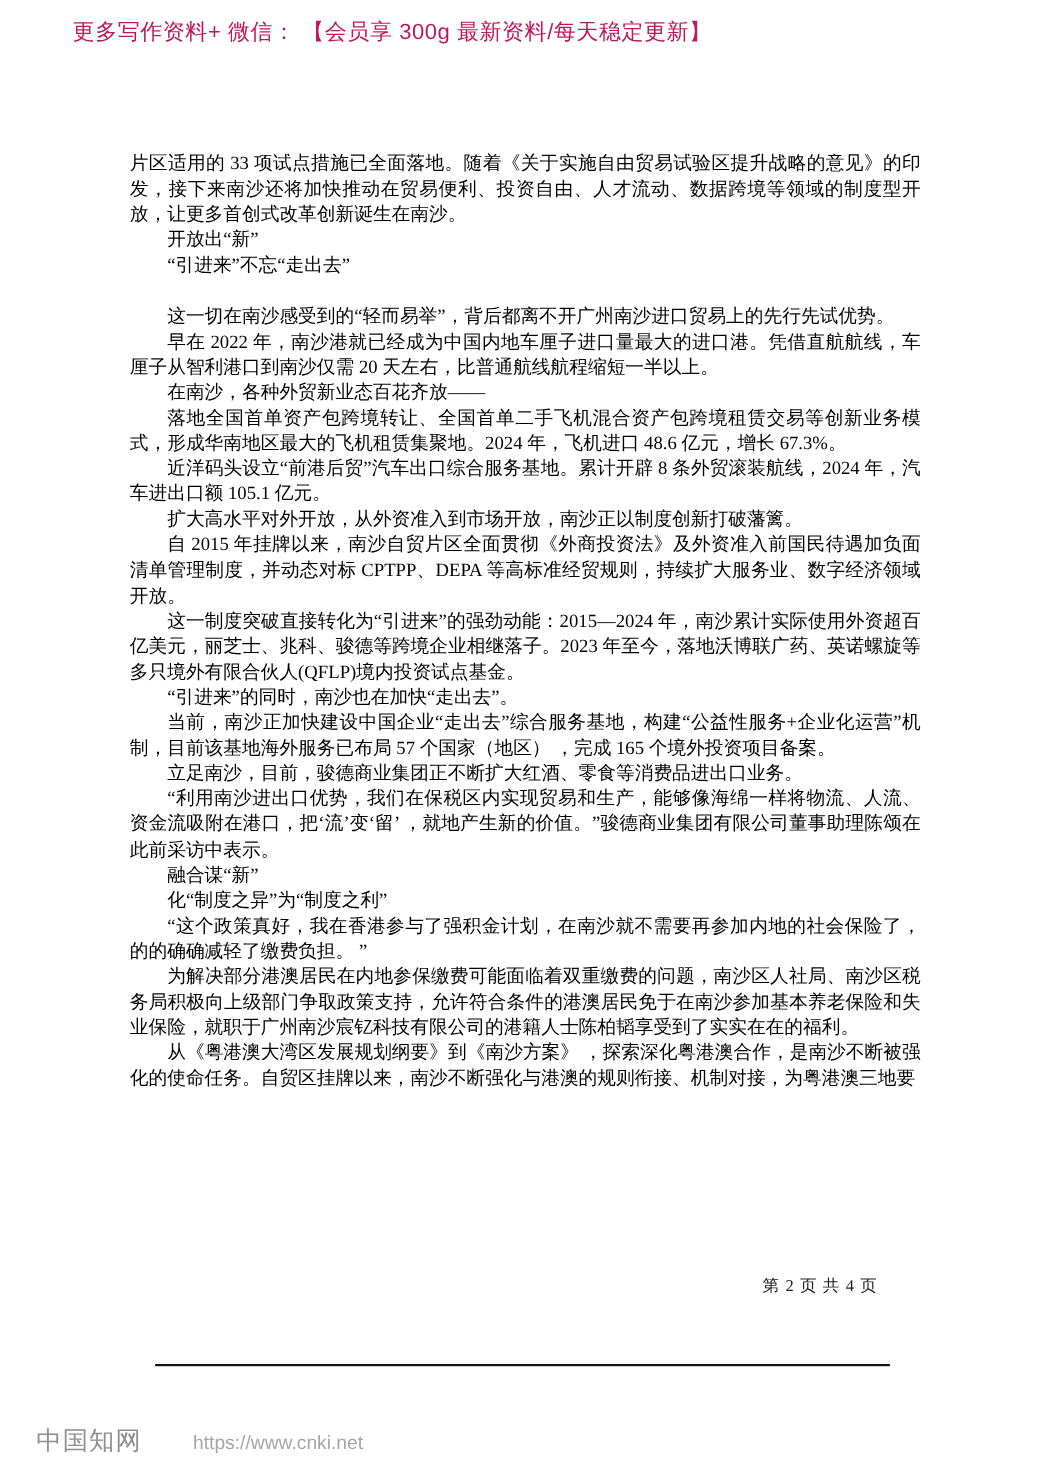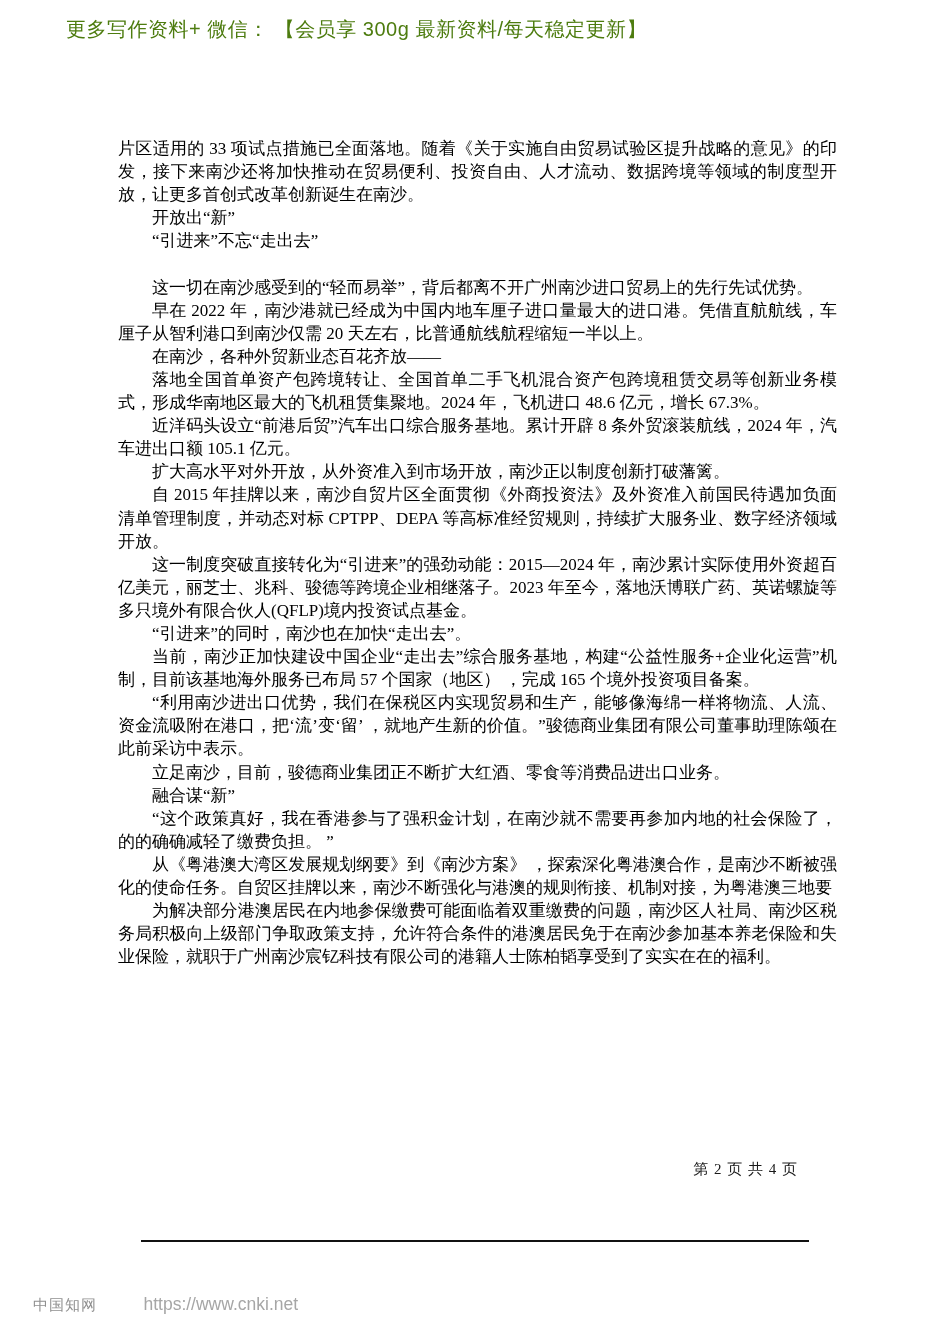--- a/index.html
+++ b/index.html
@@ -9,21 +9,21 @@
     position: relative;
     overflow: hidden;
     font-family: "Liberation Serif", serif;
   }
   .promo-banner {
     position: absolute;
     left: 66px; top: 16px;
     font-family: "Liberation Sans", sans-serif;
     font-size: 20px;
     line-height: 26px;
-    color: #4d7c0f;
+    color: #be185d;
     letter-spacing: 0.5px;
     white-space: nowrap;
     text-align: center;
   }
   .doc-body {
     position: absolute;
     left: 118px; top: 89px;
     width: 719px;
     font-size: 17px;
     line-height: 23.1px;
@@ -48,21 +48,21 @@
     width: 668px; height: 2px;
     background: #111111;
   }
   .watermark {
     position: absolute;
     left: 33px; top: 1294px;
     white-space: nowrap;
     font-family: "Liberation Sans", sans-serif;
   }
   .watermark .site-name {
-    font-size: 15px;
+    font-size: 23px;
     color: #8f8f8f;
     letter-spacing: 1px;
   }
   .watermark .site-url {
     font-size: 17.5px;
     color: #a6a6a6;
     margin-left: 42px;
   }
 </style>
 </head>
@@ -78,26 +78,27 @@
     <p class="para indent">这一切在南沙感受到的“轻而易举”，背后都离不开广州南沙进口贸易上的先行先试优势。</p>
     <p class="para indent">早在 2022 年，南沙港就已经成为中国内地车厘子进口量最大的进口港。凭借直航航线，车厘子从智利港口到南沙仅需 20 天左右，比普通航线航程缩短一半以上。</p>
     <p class="para indent">在南沙，各种外贸新业态百花齐放——</p>
     <p class="para indent">落地全国首单资产包跨境转让、全国首单二手飞机混合资产包跨境租赁交易等创新业务模式，形成华南地区最大的飞机租赁集聚地。2024 年，飞机进口 48.6 亿元，增长 67.3%。</p>
     <p class="para indent">近洋码头设立“前港后贸”汽车出口综合服务基地。累计开辟 8 条外贸滚装航线，2024 年，汽车进出口额 105.1 亿元。</p>
     <p class="para indent">扩大高水平对外开放，从外资准入到市场开放，南沙正以制度创新打破藩篱。</p>
     <p class="para indent">自 2015 年挂牌以来，南沙自贸片区全面贯彻《外商投资法》及外资准入前国民待遇加负面清单管理制度，并动态对标 CPTPP、DEPA 等高标准经贸规则，持续扩大服务业、数字经济领域开放。</p>
     <p class="para indent">这一制度突破直接转化为“引进来”的强劲动能：2015—2024 年，南沙累计实际使用外资超百亿美元，丽芝士、兆科、骏德等跨境企业相继落子。2023 年至今，落地沃博联广药、英诺螺旋等多只境外有限合伙人(QFLP)境内投资试点基金。</p>
     <p class="para indent">“引进来”的同时，南沙也在加快“走出去”。</p>
     <p class="para indent">当前，南沙正加快建设中国企业“走出去”综合服务基地，构建“公益性服务+企业化运营”机制，目前该基地海外服务已布局 57 个国家（地区） ，完成 165 个境外投资项目备案。</p>
+    <p class="para indent">立足南沙，目前，骏德商业集团正不断扩大红酒、零食等消费品进出口业务。</p>
     <p class="para indent">“利用南沙进出口优势，我们在保税区内实现贸易和生产，能够像海绵一样将物流、人流、资金流吸附在港口，把‘流’变‘留’ ，就地产生新的价值。”骏德商业集团有限公司董事助理陈颂在此前采访中表示。</p>
-    <p class="para indent">立足南沙，目前，骏德商业集团正不断扩大红酒、零食等消费品进出口业务。</p>
     <p class="para indent">融合谋“新”</p>
+    <p class="para indent">化“制度之异”为“制度之利”</p>
     <p class="para indent">“这个政策真好，我在香港参与了强积金计划，在南沙就不需要再参加内地的社会保险了，的的确确减轻了缴费负担。 ”</p>
+    <p class="para indent">为解决部分港澳居民在内地参保缴费可能面临着双重缴费的问题，南沙区人社局、南沙区税务局积极向上级部门争取政策支持，允许符合条件的港澳居民免于在南沙参加基本养老保险和失业保险，就职于广州南沙宸钇科技有限公司的港籍人士陈柏韬享受到了实实在在的福利。</p>
     <p class="para indent">从《粤港澳大湾区发展规划纲要》到《南沙方案》 ，探索深化粤港澳合作，是南沙不断被强化的使命任务。自贸区挂牌以来，南沙不断强化与港澳的规则衔接、机制对接，为粤港澳三地要</p>
-    <p class="para indent">为解决部分港澳居民在内地参保缴费可能面临着双重缴费的问题，南沙区人社局、南沙区税务局积极向上级部门争取政策支持，允许符合条件的港澳居民免于在南沙参加基本养老保险和失业保险，就职于广州南沙宸钇科技有限公司的港籍人士陈柏韬享受到了实实在在的福利。</p>
   </div>
 
 <div class="page-number">第 2 页 共 4 页</div>
 
 <div class="footer-divider"></div>
 
 <div class="watermark">
   <span class="site-name">中国知网</span>
   <span class="site-url">https://www.cnki.net</span>
 </div>

